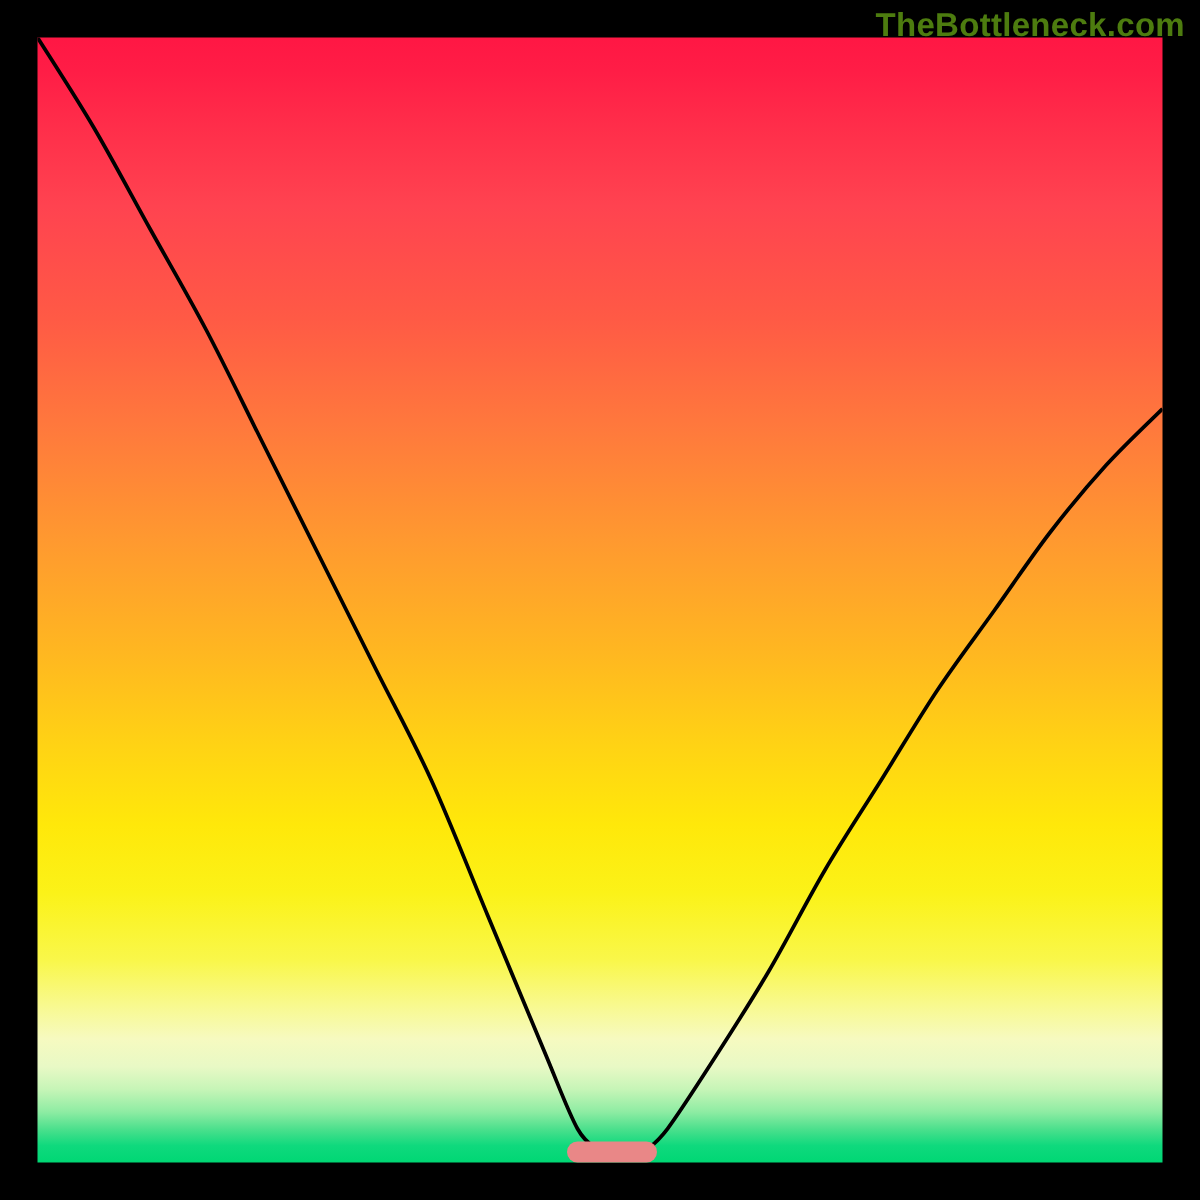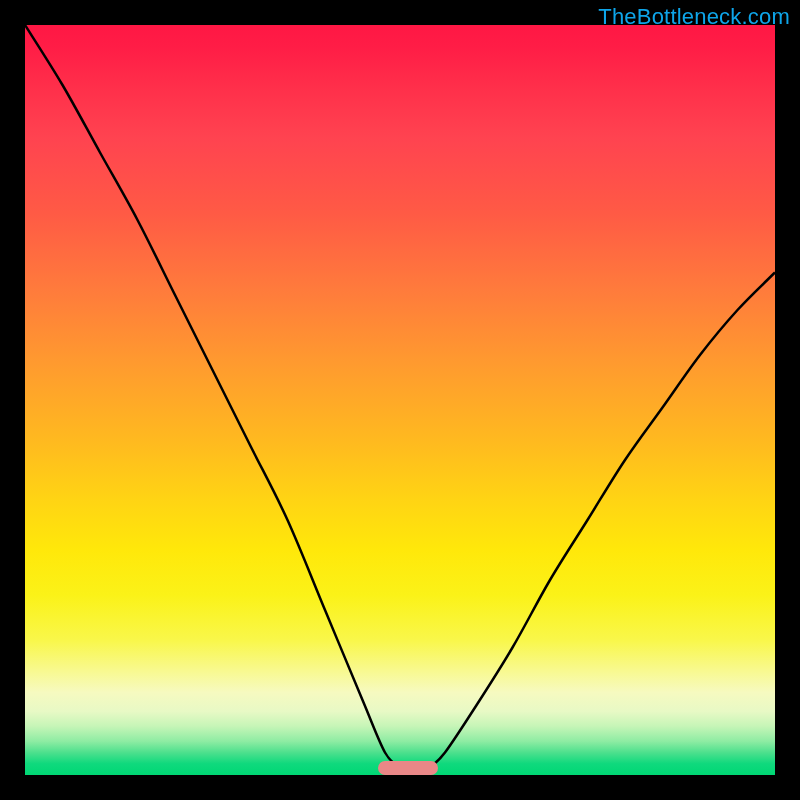--- a/index.html
+++ b/index.html
@@ -53,23 +53,23 @@
   .pill {
     position: absolute;
     height: 14px;
     background: #e98787;
     border-radius: 7px;
   }
   .watermark {
     position: absolute;
     top: 4px;
     right: 10px;
-    color: #0ea5e9;
+    color: #4d7c0f;
     font-size: 22px;
-    font-weight: 400;
+    font-weight: 700;
     letter-spacing: 0.2px;
   }
   svg.curves {
     position: absolute;
     left: 0; top: 0;
     width: 750px; height: 750px;
     pointer-events: none;
   }
 </style>
 </head>

